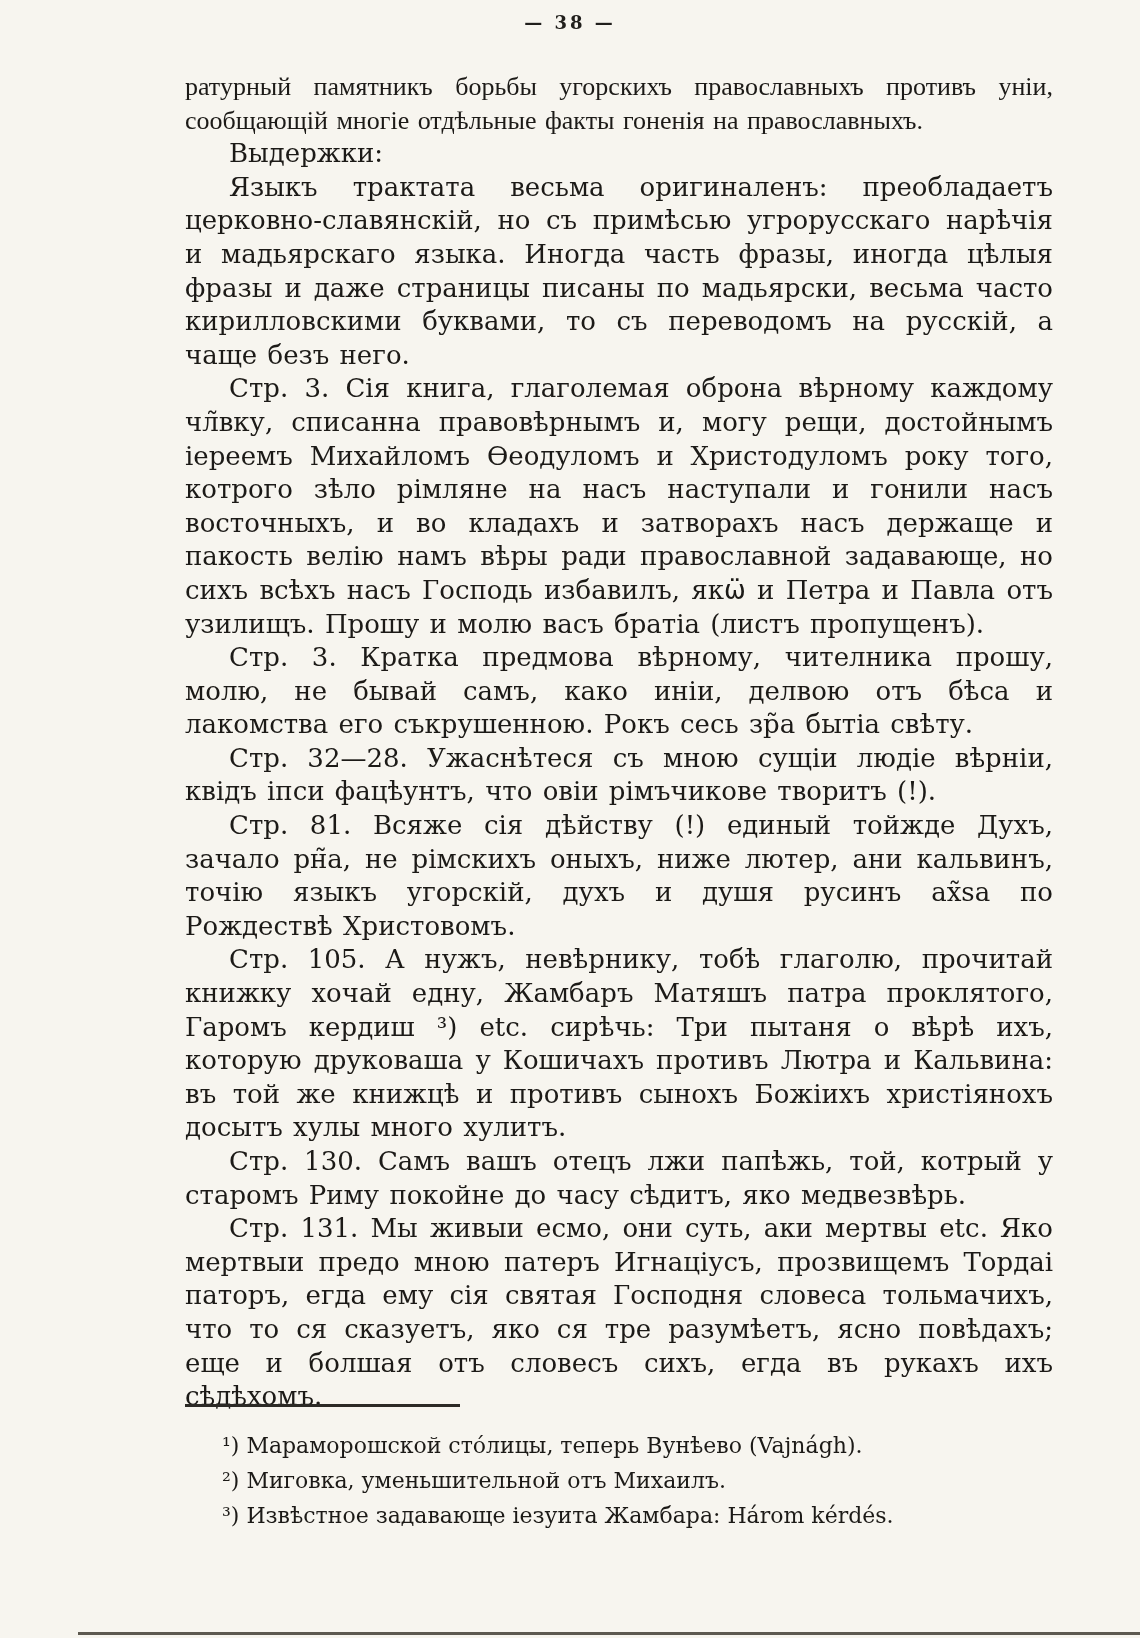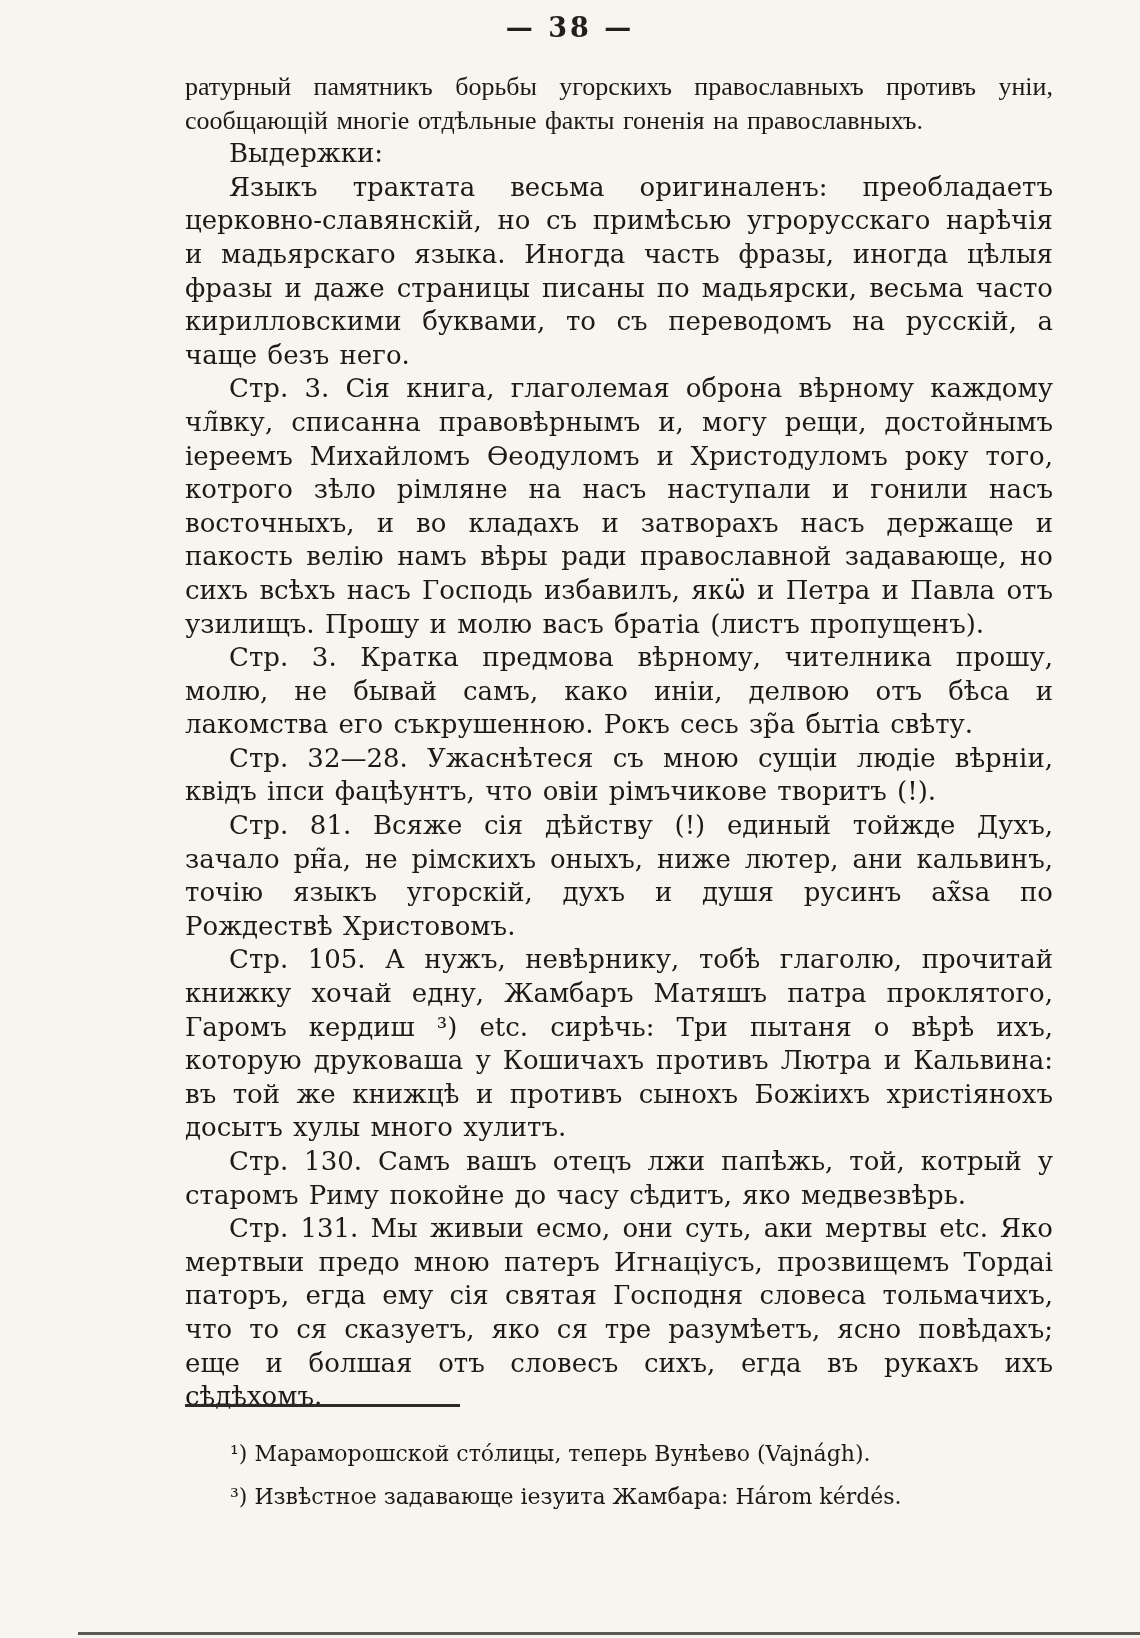--- a/index.html
+++ b/index.html
@@ -16,21 +16,21 @@
     font-family: "DejaVu Serif", "DejaVu Sans", "Liberation Serif", serif;
     color: #1c1a17;
     overflow: hidden;
   }
   .page-number {
     position: absolute;
     top: 12px;
     left: 0;
     width: 100%;
     text-align: center;
-    font-size: 27px;
+    font-size: 18px;
     font-weight: bold;
     letter-spacing: 3px;
     color: #211f1c;
   }
   .text-block {
     position: absolute;
     left: 185px;
     top: 70px;
     width: 868px;
   }
@@ -57,21 +57,21 @@
   .footnotes {
     position: absolute;
     left: 222px;
     top: 1428px;
     width: 830px;
     font-size: 22px;
     line-height: 35px;
     color: #1c1a17;
   }
   .footnotes .footnote {
-    margin: 8px;
+    margin: 0;
   }
   .page-bottom-edge {
     position: absolute;
     left: 78px;
     bottom: 3px;
     width: 1062px;
     height: 3px;
     background: #5d5950;
   }
 </style>
@@ -92,18 +92,19 @@
     <p>Стр. 81. Всяже сія дѣйству (!) единый тойжде Духъ, зачало рн̃а, не рімскихъ оныхъ, ниже лютер, ани кальвинъ, точію языкъ угорскій, духъ и душя русинъ ах̃ѕа по Рождествѣ Христовомъ.</p>
     <p>Стр. 105. А нужъ, невѣрнику, тобѣ глаголю, прочитай книжку хочай едну, Жамбаръ Матяшъ патра проклятого, Гаромъ кердиш ³) etc. сирѣчь: Три пытаня о вѣрѣ ихъ, которую друковаша у Кошичахъ противъ Лютра и Кальвина: въ той же книжцѣ и противъ сынохъ Божіихъ христіянохъ досытъ хулы много хулитъ.</p>
     <p>Стр. 130. Самъ вашъ отецъ лжи папѣжь, той, котрый у старомъ Риму покойне до часу сѣдитъ, яко медвезвѣрь.</p>
     <p>Стр. 131. Мы живыи есмо, они суть, аки мертвы etc. Яко мертвыи предо мною патеръ Игнаціусъ, прозвищемъ Тордаі паторъ, егда ему сія святая Господня словеса тольмачихъ, что то ся сказуетъ, яко ся тре разумѣетъ, ясно повѣдахъ; еще и болшая отъ словесъ сихъ, егда въ рукахъ ихъ сѣдѣхомъ.</p>
   </div>
 
   <div class="footnote-separator"></div>
 
   <div class="footnotes">
     <p class="footnote">¹) Мараморошской сто́лицы, теперь Вунѣево (Vajnágh).</p>
+    <p class="footnote">²) Миговка, уменьшительной отъ Михаилъ.</p>
     <p class="footnote">³) Извѣстное задавающе іезуита Жамбара: Három kérdés.</p>
   </div>
 
   <div class="page-bottom-edge"></div>
 
 </div>
 
 </body></html>

